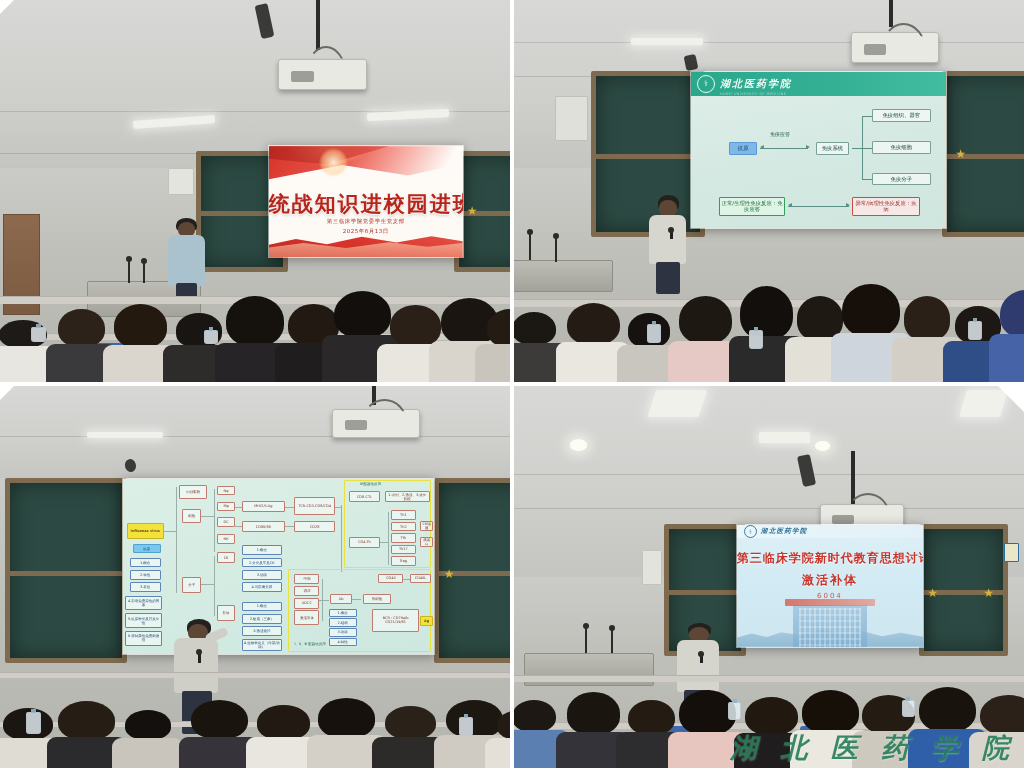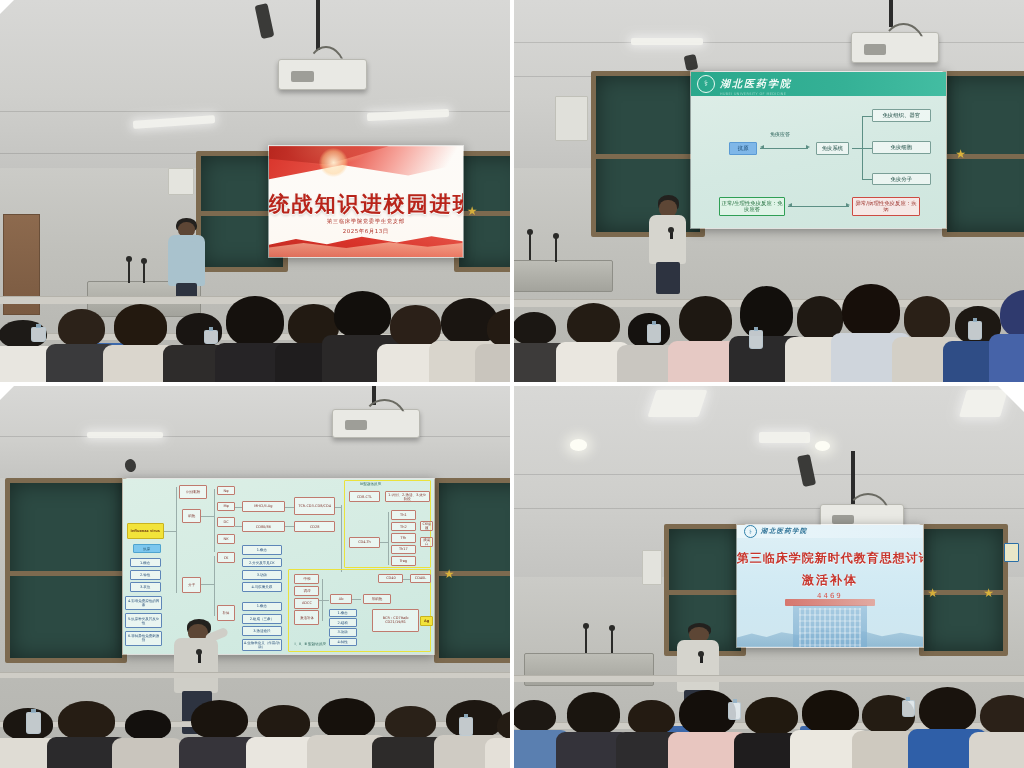--- a/index.html
+++ b/index.html
@@ -568,21 +568,21 @@
       <div class="slide-forum">
         <div class="forum-skyline"></div>
         <div class="forum-bldg"></div>
         <div class="forum-ribbon"></div>
         <div class="forum-band">
           <div class="forum-logo">⚕</div>
           <span class="forum-uni">湖北医药学院</span>
         </div>
         <div class="forum-t1">第三临床学院新时代教育思想讨论会</div>
         <div class="forum-t2">激活补体</div>
-        <div class="forum-room">4469</div>
+        <div class="forum-room">6004</div>
       </div>
     </div>
 
     <div class="person" style="left:31%;top:62%;width:11%;height:25%;">
       <div class="p-hair" style="left:28%;top:0;width:42%;height:14%;"></div>
       <div class="p-head" style="left:30%;top:4%;width:36%;height:16%;"></div>
       <div class="p-torso" style="left:8%;top:18%;width:76%;height:54%;background:#d5d4cd;"></div>
       <div class="p-arm" style="left:44%;top:30%;width:20%;height:26%;background:#d5d4cd;"></div>
       <div class="mic" style="left:50%;top:34%;height:8%;background:#222;width:3px;"></div>
       <div class="p-legs" style="left:22%;top:70%;width:48%;height:30%;"></div>
@@ -633,13 +633,14 @@
       <div class="stud" style="left:90%;top:40%;width:14%;height:60%;">
           <div class="s-hair" style="left:10%;top:0;width:80%;height:55%;background:#2b2118;"></div>
           <div class="s-body" style="left:-6%;top:51%;width:112%;height:49%;background:#d9d5cd;"></div>
         </div>
       <div class="bottle" style="left:42%;top:46%;width:2.2%;height:13%;"></div>
       <div class="bottle" style="left:76%;top:44%;width:2.2%;height:13%;"></div>
     </div>
     <div class="notch-tr"></div>
   </div>
 
+  <div class="watermark">湖 北 医 药 学 院</div>
 </div>
 
 </body></html>

